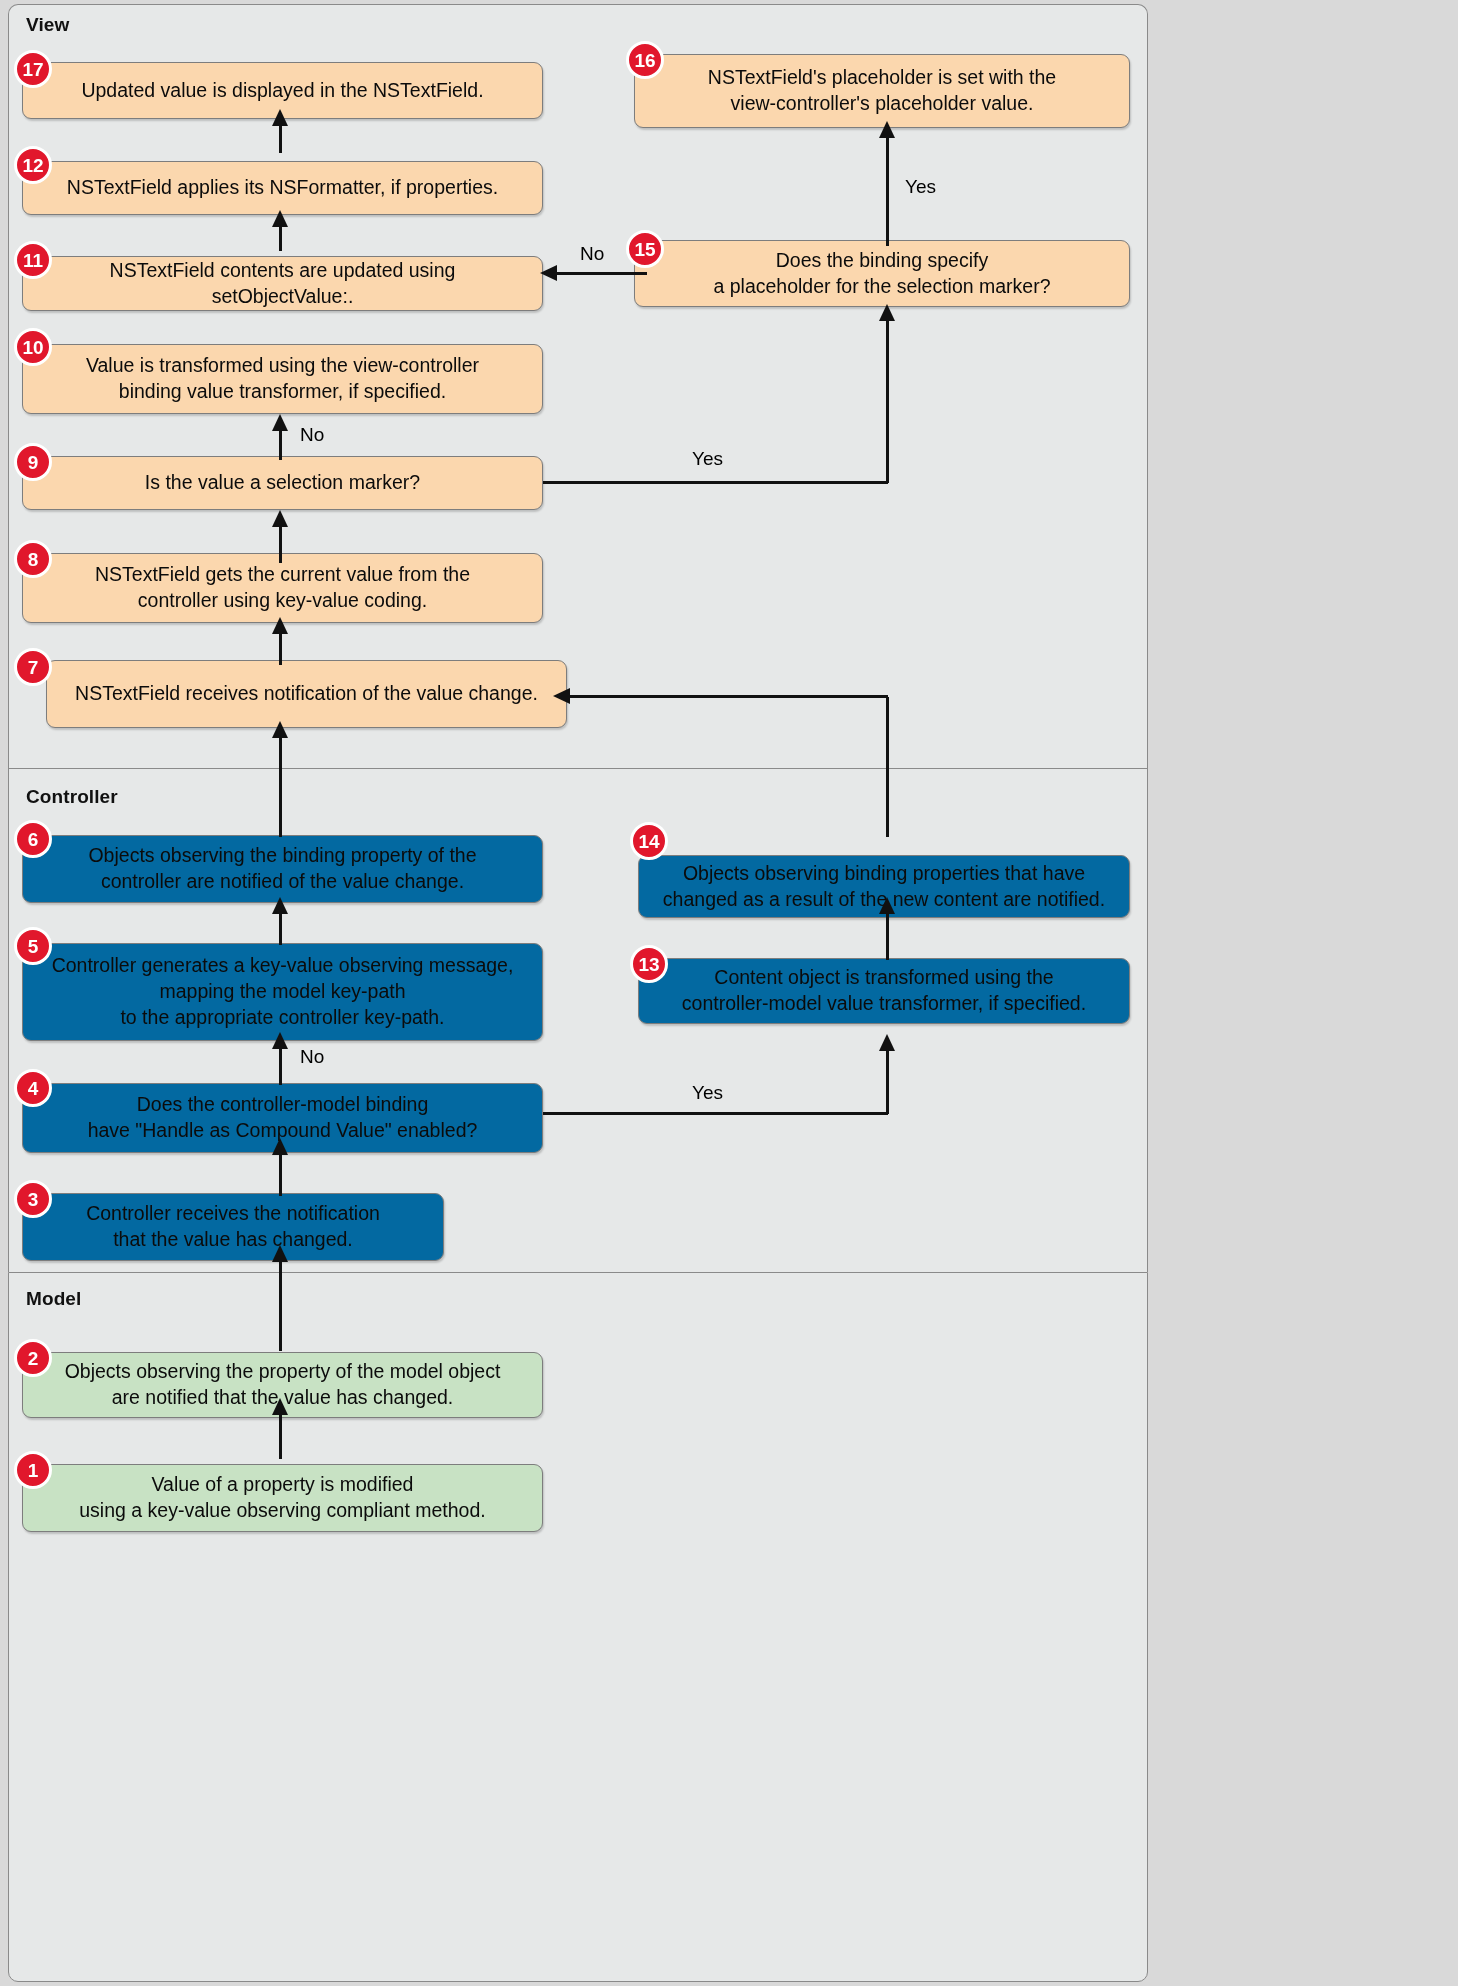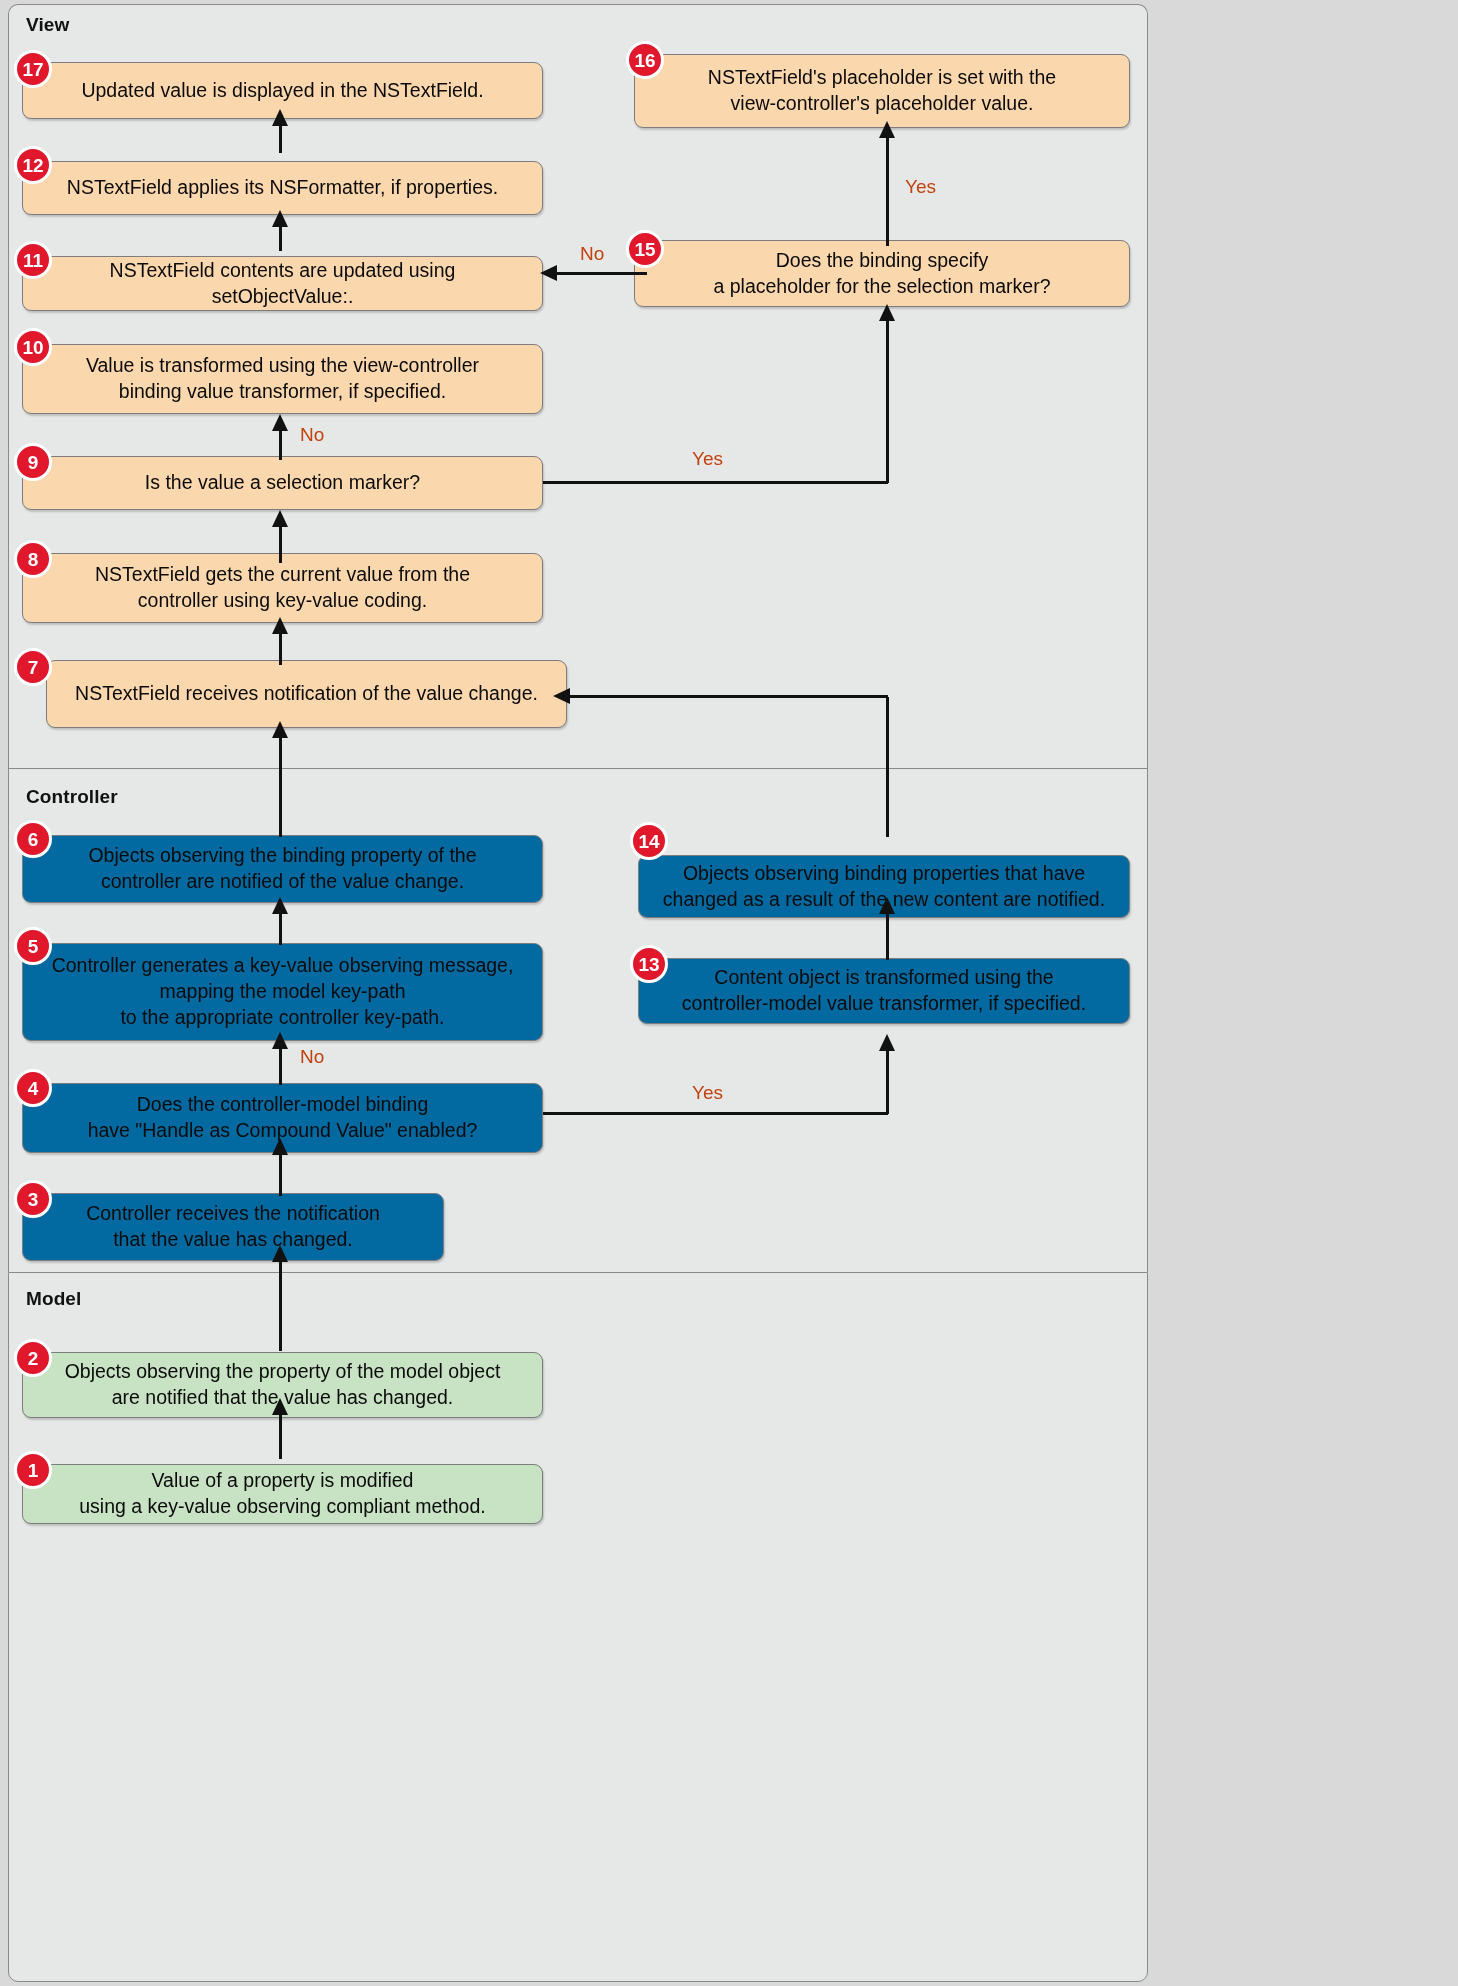--- a/index.html
+++ b/index.html
@@ -97,21 +97,21 @@
     position: absolute;
     width: 0; height: 0;
     border-top: 8px solid transparent;
     border-bottom: 8px solid transparent;
     border-right: 17px solid #111;
     z-index: 6;
   }
   .edge-label {
     position: absolute;
     font-size: 19px;
-    color: #c2410c;
+    color: #000000;
     z-index: 7;
     white-space: nowrap;
   }
 </style>
 </head>
 <body>
 
 <div id="canvas">
 
   <div class="layer view"></div>
@@ -299,21 +299,21 @@
   <div class="badge" style="left:14px; top:1180px;">3</div>
 
   <div class="box green" style="left:22px; top:1352px; width:521px; height:66px;">
     <span>
       <span>Objects observing the property of the model object</span><br>
       <span>are notified that the value has changed.</span>
     </span>
   </div>
   <div class="badge" style="left:14px; top:1339px;">2</div>
 
-  <div class="box green" style="left:22px; top:1464px; width:521px; height:60px;">
+  <div class="box green" style="left:22px; top:1464px; width:521px; height:68px;">
     <span>
       <span>Value of a property is modified</span><br>
       <span>using a key-value observing compliant method.</span>
     </span>
   </div>
   <div class="badge" style="left:14px; top:1451px;">1</div>
 
 </div>
 
 </body></html>

